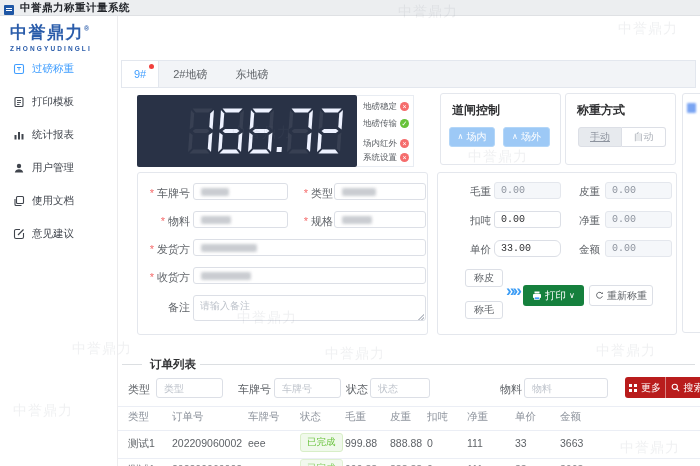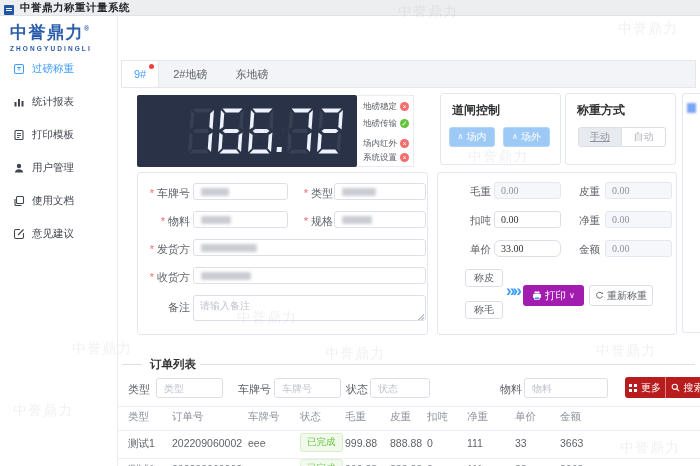--- a/index.html
+++ b/index.html
@@ -66,25 +66,25 @@
   .req::before { content:"* "; color:#f56c6c; }
   .f-input { position:absolute; height:17px; border:1px solid #dcdfe6; border-radius:3px; background:#fff; display:flex; align-items:center; }
   .blob { height:8px; border-radius:2px; background:#a7abb3; filter:blur(1.5px); opacity:.6; margin-left:7px; }
   .f-area { position:absolute; left:55px; top:122px; width:233px; height:26px; border:1px solid #dcdfe6; border-radius:3px; font-size:10px; color:#303133; padding:3px 6px; resize:none; font-family:"Liberation Sans",sans-serif; }
   .f-area::placeholder { color:#bfc4cc; }
   .resize-corner { position:absolute; left:280px; top:141px; width:6px; height:6px; background:linear-gradient(135deg,transparent 50%,#c0c4cc 50%,#c0c4cc 60%,transparent 60%,transparent 75%,#c0c4cc 75%,#c0c4cc 85%,transparent 85%); }
 
   
   .weights-card { left:437px; top:172px; width:240px; height:163px; }
   .w-label { position:absolute; font-size:10.5px; color:#5f6368; text-align:right; }
-  .w-input { position:absolute; width:67px; height:17px; border:1px solid #dcdfe6; border-radius:3px; font-size:10px; color:#303133; padding:0 6px; font-family:Liberation Serif, serif; }
+  .w-input { position:absolute; width:67px; height:17px; border:1px solid #dcdfe6; border-radius:3px; font-size:10px; color:#303133; padding:0 6px; font-family:Liberation Mono, monospace; }
   .w-input:disabled, .w-input.dis { background:#f5f7fa; border-color:#e4e7ed; color:#8d939e; }
   .small-btn { position:absolute; left:27px; width:38px; height:18px; background:#fff; border:1px solid #dcdfe6; border-radius:3px; font-size:10px; color:#5f6368; display:flex; align-items:center; justify-content:center; cursor:pointer; }
   .dbl-chev { position:absolute; left:68px; top:278px; font-size:17px; font-weight:bold; color:#3d9df5; letter-spacing:-3px; }
-  .print-btn { position:absolute; left:85px; top:112px; width:61px; height:21px; background:#a21caf; border:none; border-radius:3px; color:#fff; font-size:10.5px; display:flex; align-items:center; justify-content:center; gap:3px; cursor:pointer; }
+  .print-btn { position:absolute; left:85px; top:112px; width:61px; height:21px; background:#15803d; border:none; border-radius:3px; color:#fff; font-size:10.5px; display:flex; align-items:center; justify-content:center; gap:3px; cursor:pointer; }
   .reweigh-btn { position:absolute; left:151px; top:112px; width:64px; height:21px; background:#fff; border:1px solid #dcdfe6; border-radius:3px; color:#5f6368; font-size:10px; display:flex; align-items:center; justify-content:center; gap:3px; cursor:pointer; }
   .caret-down { font-size:8px; }
 
   
   .cut-card { left:682px; top:93px; width:25px; height:240px; }
   .cut-blob { position:absolute; left:4px; top:9px; width:9px; height:10px; background:#5a8ff0; filter:blur(1px); opacity:.8; border-radius:1px; }
 
   
   .divider-line { position:absolute; height:1px; background:#dcdfe2; }
   .orders-title { position:absolute; left:150px; top:357px; font-size:11.5px; font-weight:bold; color:#303133; }
@@ -125,32 +125,32 @@
     <nav class="nav">
       <div class="nav-item active">
         <svg class="nav-icon" viewBox="0 0 12 12">
             <rect x="1.5" y="1.5" width="9" height="9" rx="1.5" fill="none" stroke="currentColor" stroke-width="1.1"></rect>
             <path d="M4 4.5h4M6 4.5v3" stroke="currentColor" stroke-width="1" fill="none"></path>
           </svg>
         <span class="nav-label">过磅称重</span>
       </div>
       <div class="nav-item">
         <svg class="nav-icon" viewBox="0 0 12 12">
+            <rect x="2" y="1.5" width="8" height="9" rx="1" fill="none" stroke="currentColor" stroke-width="1.1"></rect>
+            <path d="M4 4.5h4M4 6.5h4M4 8.5h2.5" stroke="currentColor" stroke-width=".9" fill="none"></path>
+          </svg>
+        <span class="nav-label">打印模板</span>
+      </div>
+      <div class="nav-item">
+        <svg class="nav-icon" viewBox="0 0 12 12">
             <rect x="1.5" y="6" width="2" height="4.5" fill="currentColor"></rect>
             <rect x="5" y="3" width="2" height="7.5" fill="currentColor"></rect>
             <rect x="8.5" y="5" width="2" height="5.5" fill="currentColor"></rect>
           </svg>
         <span class="nav-label">统计报表</span>
-      </div>
-      <div class="nav-item">
-        <svg class="nav-icon" viewBox="0 0 12 12">
-            <rect x="2" y="1.5" width="8" height="9" rx="1" fill="none" stroke="currentColor" stroke-width="1.1"></rect>
-            <path d="M4 4.5h4M4 6.5h4M4 8.5h2.5" stroke="currentColor" stroke-width=".9" fill="none"></path>
-          </svg>
-        <span class="nav-label">打印模板</span>
       </div>
       <div class="nav-item">
         <svg class="nav-icon" viewBox="0 0 12 12">
             <circle cx="6" cy="4" r="2.2" fill="currentColor"></circle>
             <path d="M1.8 10.5c.5-2.2 2.2-3.2 4.2-3.2s3.7 1 4.2 3.2z" fill="currentColor"></path>
           </svg>
         <span class="nav-label">用户管理</span>
       </div>
       <div class="nav-item">
         <svg class="nav-icon" viewBox="0 0 12 12">

